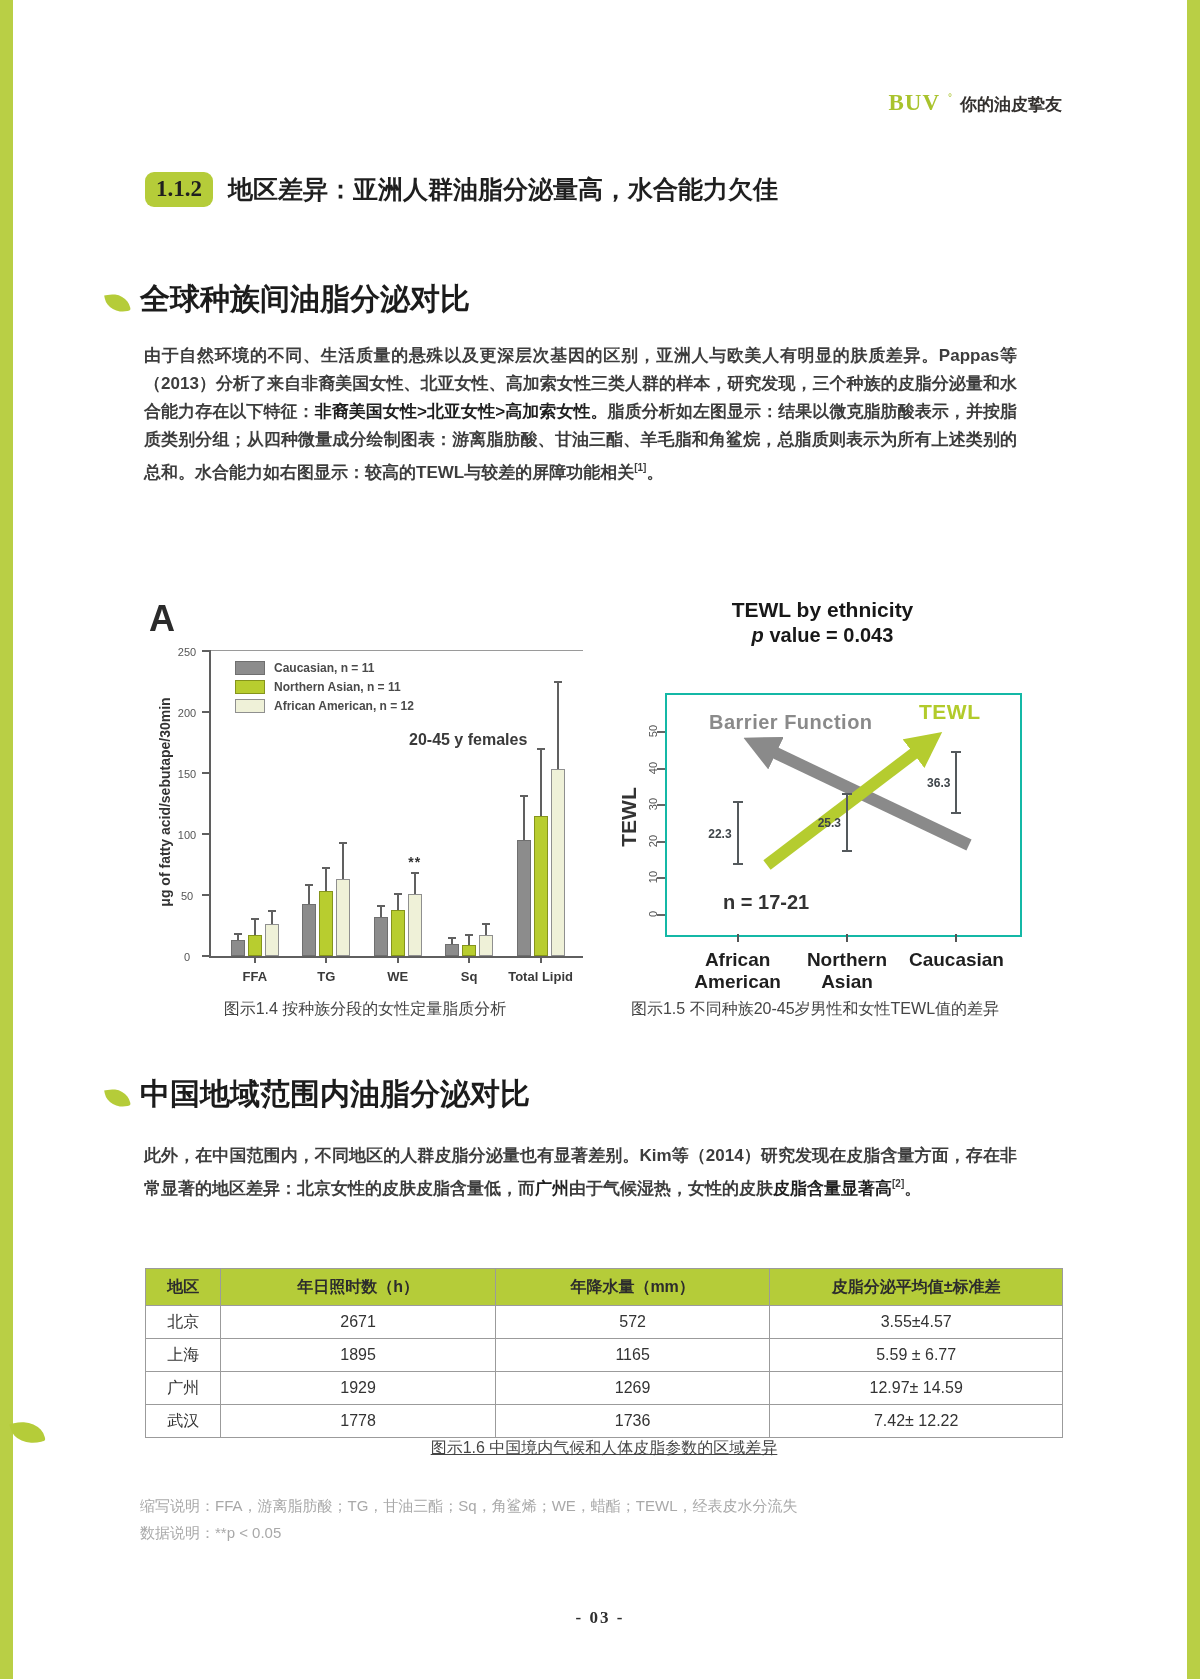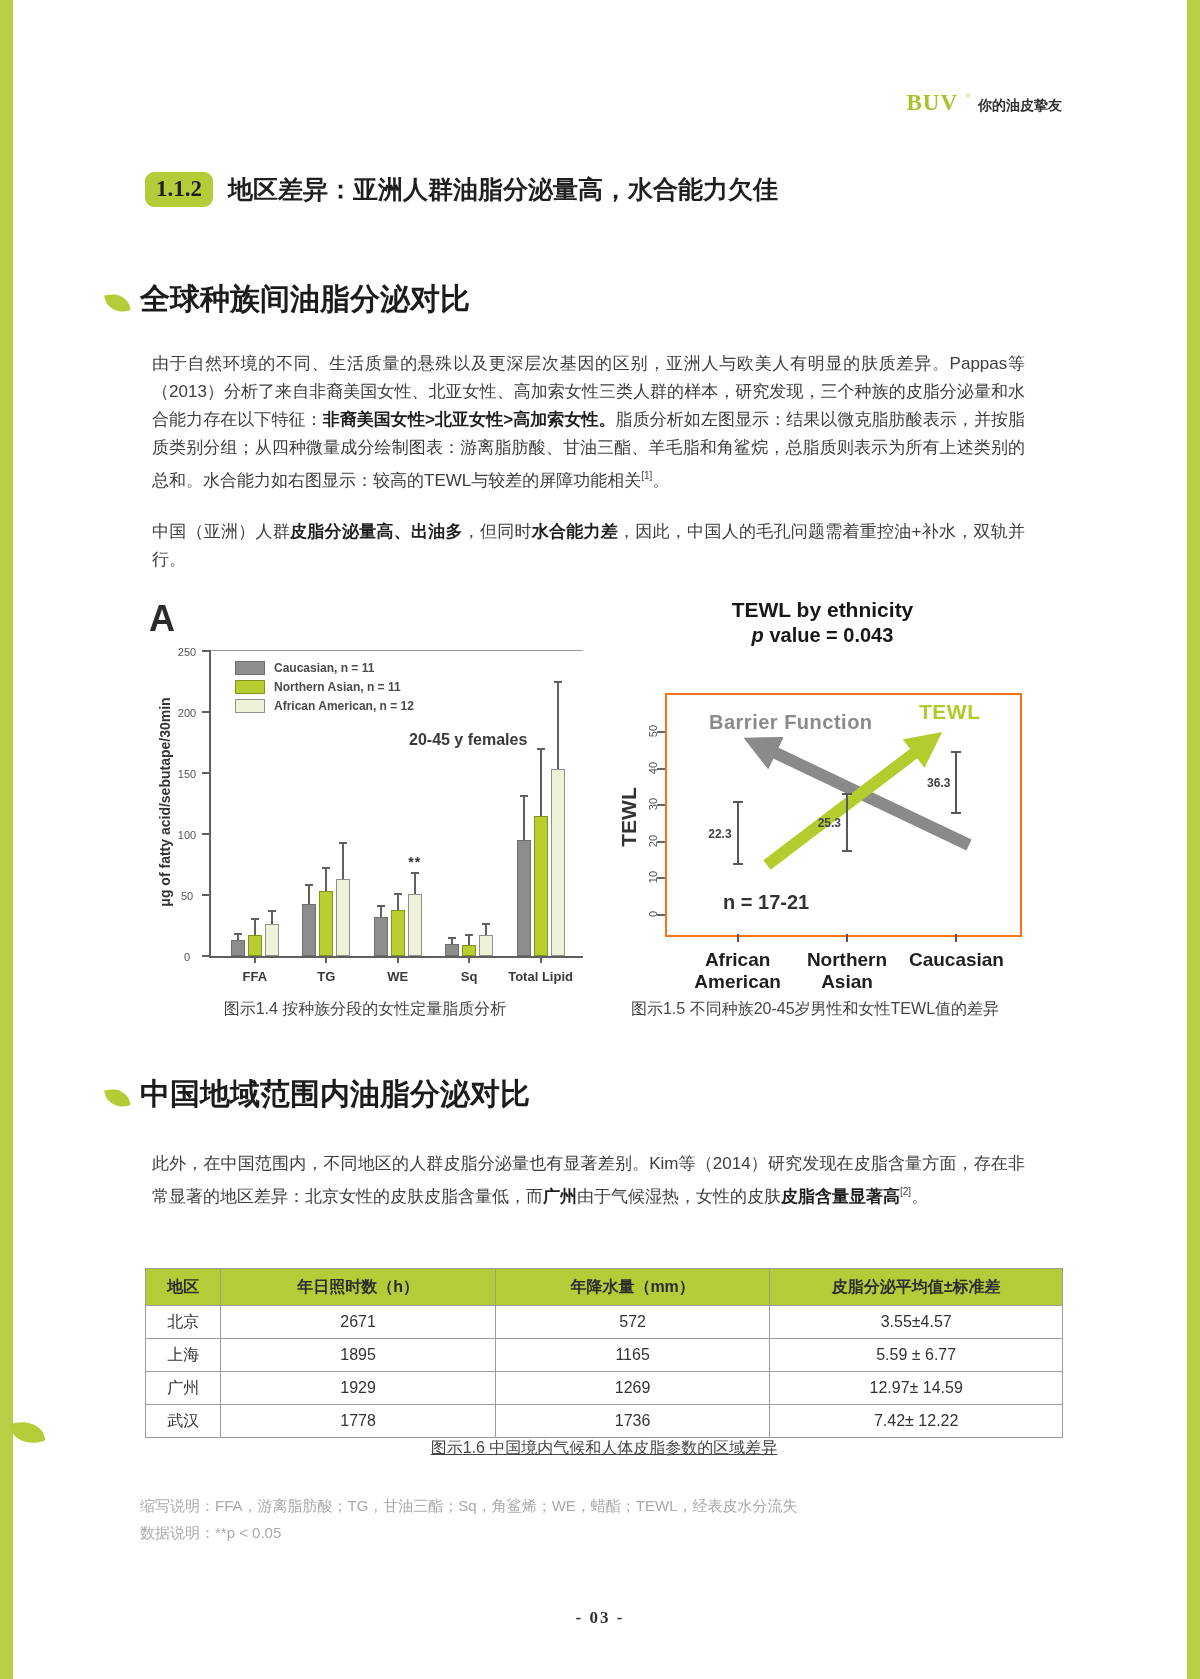--- a/index.html
+++ b/index.html
@@ -5,36 +5,36 @@
   html,body{margin:0;padding:0;background:#e8e8e8;}
   .page{position:relative;width:1200px;height:1679px;background:#ffffff;margin:0 auto;overflow:hidden;
         font-family:"Liberation Sans","DejaVu Sans",sans-serif;}
   .strip{position:absolute;top:0;width:13px;height:1679px;background:#b9cf45;}
   .strip.left{left:0}.strip.right{right:0}
 
   
   .logo{position:absolute;top:70px;right:138px;display:flex;align-items:baseline;gap:8px;}
   .logo-buv{color:#a9c32d;font-family:"Liberation Serif","DejaVu Serif",serif;font-weight:bold;font-size:23px;letter-spacing:1px;margin-top:20px;}
   .logo-mark{color:#a9c32d;font-size:10px;position:relative;top:-9px;}
-  .logo-tagline{color:#33302e;font-family:Liberation Sans, sans-serif;font-weight:bold;font-size:14px;}
+  .logo-tagline{color:#33302e;font-family:Liberation Sans, sans-serif;font-weight:bold;font-size:17px;}
 
   
   .section-header{position:absolute;left:145px;top:172px;display:flex;align-items:center;gap:15px;}
   .badge{background:#b5cc39;color:#1f1f1f;font-family:"Liberation Serif","DejaVu Serif",serif;font-weight:bold;
          font-size:23px;padding:4px 11px 5px;border-radius:9px;}
   .section-title{font-family:"Liberation Serif","DejaVu Serif",serif;font-weight:bold;font-size:25px;color:#1f1f1f;}
 
   
   .h2{position:absolute;left:106px;display:flex;align-items:center;gap:11px;}
   .h2-1{top:279px}.h2-2{top:1074px}
   .leaf{width:23px;height:20px;background:#b5cc39;border-radius:0 85% 10% 85%;transform:rotate(-12deg);margin-top:6px;flex:none;}
   .h2-text{font-family:"Liberation Serif","DejaVu Serif",serif;font-weight:bold;font-size:30px;color:#1b1b1b;}
 
   
-  .body{position:absolute;left:140px;width:873px;font-size:17px;line-height:28px;color:#3d3d3d;text-align:justify;margin:12px;}
+  .body{position:absolute;left:140px;width:873px;font-size:17px;line-height:28px;color:#3d3d3d;text-align:justify;margin:4px;font-weight:bold;}
   .p1{top:338px}.p2{top:506px}.p3{top:1138px}
   .body b{color:#1e1e1e;}
   sup.ref{font-size:10px;color:#3d3d3d;}
 
   
   .chart-left{position:absolute;left:145px;top:598px;width:450px;height:415px;}
   .panel-label{position:absolute;left:4px;top:0;font-size:36px;font-weight:bold;color:#2b2b2b;}
   .bar-ylabel{position:absolute;left:-130px;top:196px;width:300px;text-align:center;transform:rotate(-90deg);
               font-size:14px;font-weight:bold;color:#333;}
   .bar-plot{position:absolute;left:64px;top:52px;width:372px;height:305px;
@@ -59,21 +59,21 @@
   .cap1{left:145px;top:999px;width:440px;}
   .cap2{left:590px;top:999px;width:450px;}
   .cap3{left:145px;top:1438px;width:918px;text-decoration:underline;}
 
   
   .chart-right{position:absolute;left:595px;top:598px;width:445px;height:415px;}
   .tewl-title{position:absolute;top:0;left:30px;width:395px;text-align:center;font-size:21px;font-weight:bold;color:#181818;}
   .tewl-sub{position:absolute;top:26px;left:30px;width:395px;text-align:center;font-size:20px;font-weight:bold;color:#181818;}
   .tewl-ylabel{position:absolute;left:-26px;top:207px;width:120px;text-align:center;transform:rotate(-90deg);
                font-size:21px;font-weight:bold;color:#333;}
-  .tewl-plot{position:absolute;left:70px;top:95px;width:353px;height:240px;border:2px solid #f97316;background:#fff;}
+  .tewl-plot{position:absolute;left:70px;top:95px;width:353px;height:240px;border:2px solid #14b8a6;background:#fff;}
   .tewl-plot svg{position:absolute;left:0;top:0;}
   .tewl-ytick{position:absolute;left:-22px;width:16px;text-align:center;font-size:11px;color:#555;transform:rotate(-90deg);}
   .tewl-ymark{position:absolute;left:-10px;width:8px;height:2px;background:#666;}
   .tewl-stem{position:absolute;width:2px;background:#54595c;}
   .tewl-cap{position:absolute;width:10px;height:2px;background:#54595c;}
   .tewl-val{position:absolute;width:54px;text-align:right;font-size:12px;font-weight:bold;color:#3e4449;}
   .tewl-xmark{position:absolute;width:2px;height:8px;background:#555;top:239px;}
   .tewl-xlabel{position:absolute;top:254px;width:150px;text-align:center;font-size:19px;font-weight:bold;
                line-height:22px;color:#1f1f1f;white-space:pre-line;}
   .barrier-label{position:absolute;left:42px;top:16px;font-size:20px;font-weight:bold;color:#8a8a8a;letter-spacing:.5px;}
@@ -115,21 +115,20 @@
     <span class="section-title">地区差异：亚洲人群油脂分泌量高，水合能力欠佳</span>
   </div>
 
   <div class="h2 h2-1">
     <span class="leaf"></span>
     <span class="h2-text">全球种族间油脂分泌对比</span>
   </div>
 
   <p class="body p1"><span>由于自然环境的不同、生活质量的悬殊以及更深层次基因的区别，亚洲人与欧美人有明显的肤质差异。Pappas等（2013）分析了来自非裔美国女性、北亚女性、高加索女性三类人群的样本，研究发现，三个种族的皮脂分泌量和水合能力存在以下特征：</span><b>非裔美国女性&gt;北亚女性&gt;高加索女性。</b><span>脂质分析如左图显示：结果以微克脂肪酸表示，并按脂质类别分组；从四种微量成分绘制图表：游离脂肪酸、甘油三酯、羊毛脂和角鲨烷，总脂质则表示为所有上述类别的总和。水合能力如右图显示：较高的TEWL与较差的屏障功能相关</span><sup class="ref">[1]</sup><span>。</span></p>
 
-  <p class="body p2"><span>中国（亚洲）人群</span><b>皮脂分泌量高、出油多</b><span>，但同时</span><b>水合能力差</b><span>，因此，中国人的毛孔问题需着重控油+补水，双轨并行。</span></p>
 
   <div class="chart-left">
     <div class="panel-label">A</div>
     <div class="bar-ylabel">μg of fatty acid/sebutape/30min</div>
     <div class="bar-plot">
       <div class="legend">
           <div class="legend-row">
             <div class="legend-swatch" style="background: rgb(140, 140, 140); border-color: rgb(111, 111, 111);"></div>
             <div class="legend-label">Caucasian, n = 11</div>
           </div>

